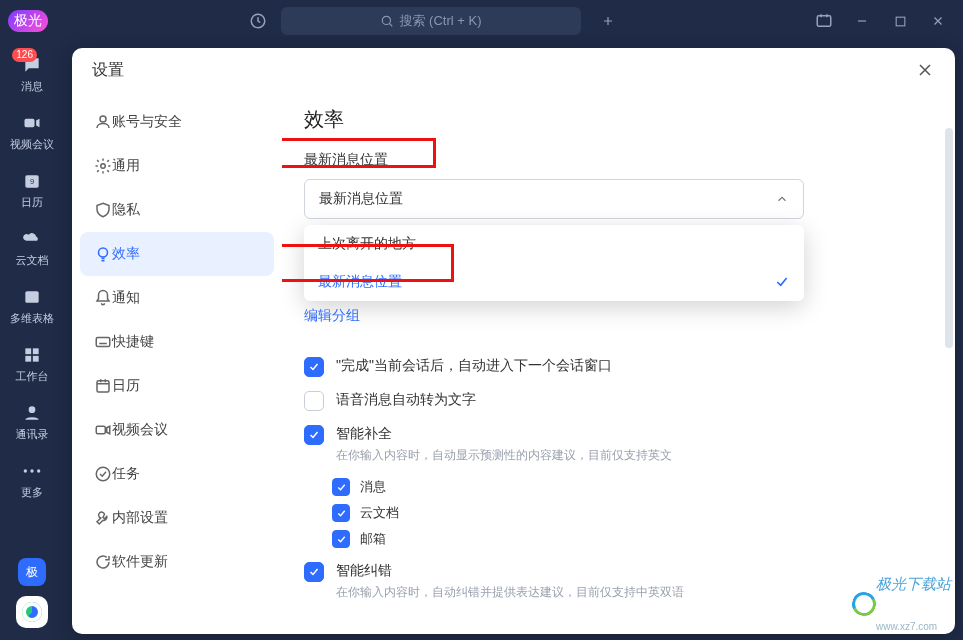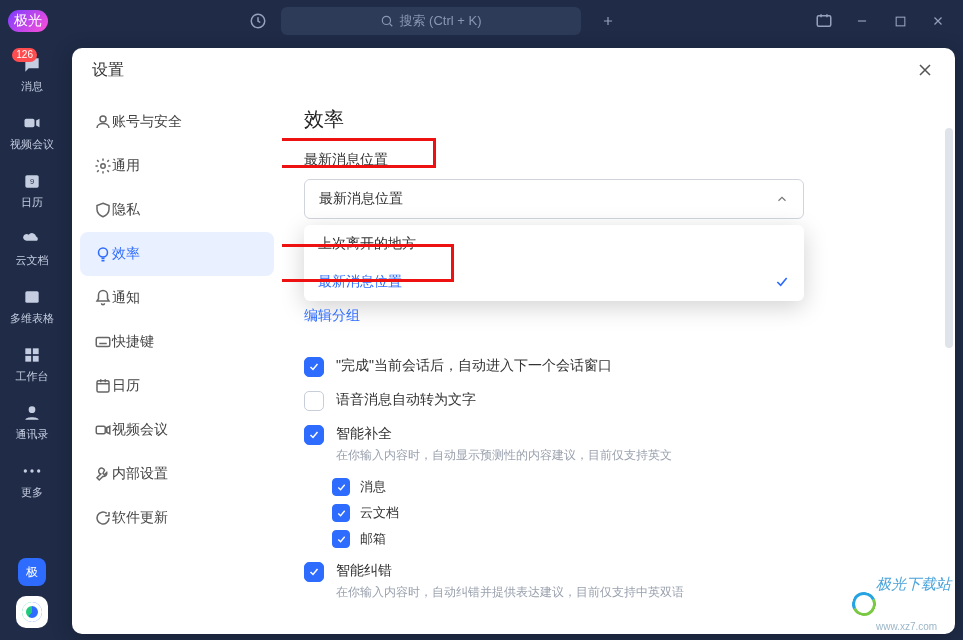--- a/index.html
+++ b/index.html
@@ -323,20 +323,29 @@
             <svg width="18" height="18" viewBox="0 0 24 24" fill="none" stroke="currentColor" stroke-width="2">
               <rect x="3" y="7" width="12" height="10" rx="2"></rect>
               <path d="m17 9 4-2v10l-4-2z"></path>
             </svg>
           </span>
           <span>视频会议</span>
         </div>
       <div class="setnav-item">
           <span class="ic">
             <svg width="18" height="18" viewBox="0 0 24 24" fill="none" stroke="currentColor" stroke-width="2">
+              <circle cx="12" cy="12" r="9"></circle>
+              <path d="m8 12 3 3 5-6"></path>
+            </svg>
+          </span>
+          <span>任务</span>
+        </div>
+      <div class="setnav-item">
+          <span class="ic">
+            <svg width="18" height="18" viewBox="0 0 24 24" fill="none" stroke="currentColor" stroke-width="2">
               <path d="M14 7a4 4 0 1 0-5 5l-5 5 3 3 5-5a4 4 0 0 0 5-5l-3 3-2-2z"></path>
             </svg>
           </span>
           <span>内部设置</span>
         </div>
       <div class="setnav-item">
           <span class="ic">
             <svg width="18" height="18" viewBox="0 0 24 24" fill="none" stroke="currentColor" stroke-width="2">
               <path d="M20 12a8 8 0 1 1-3-6.2M20 4v5h-5"></path>
             </svg>

